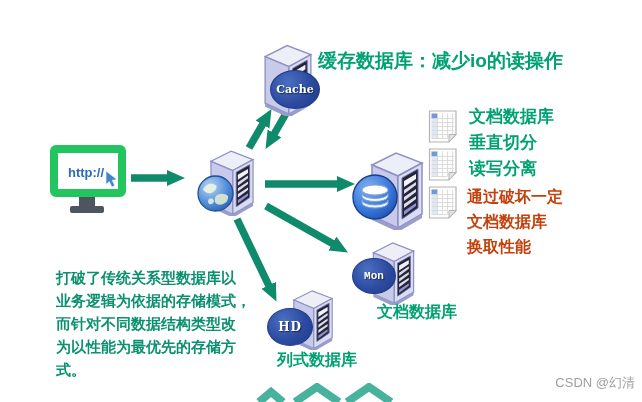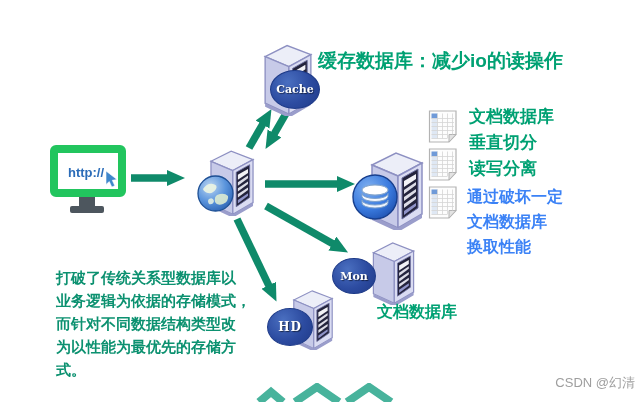--- a/index.html
+++ b/index.html
@@ -9,21 +9,21 @@
   }
   #canvas{
     position:relative;
     width:642px;height:402px;
     background:#ffffff;
     overflow:hidden;
   }
   .abs{position:absolute;}
   .txt-green{color:#00A173;font-weight:bold;}
   .txt-green-dark{color:#0C9170;font-weight:bold;}
-  .txt-orange{color:#3b82f6;font-weight:bold;}
+  .txt-orange{color:#c2410c;font-weight:bold;}
   .multiline{white-space:pre-line;}
   
   .monitor-frame{
     box-sizing:border-box;
     border:8px solid #22c55e;
     border-radius:6px;
     background:#ffffff;
   }
   .monitor-neck{background:#4d565e;}
   .monitor-base{background:#4d565e;border-radius:2px;}
@@ -172,27 +172,28 @@
   <div class="abs txt-green note" style="left:469px;top:105px;font-size:17px;">文档数据库</div>
   <div class="abs txt-green note" style="left:469px;top:131px;font-size:17px;">垂直切分</div>
   <div class="abs txt-green note" style="left:469px;top:157px;font-size:17px;">读写分离</div>
   <div class="abs txt-orange note" style="left:467px;top:187px;font-size:16px;">通过破坏一定</div>
   <div class="abs txt-orange note" style="left:467px;top:212px;font-size:16px;">文档数据库</div>
   <div class="abs txt-orange note" style="left:467px;top:237px;font-size:16px;">换取性能</div>
 
   <svg class="abs server-svg" style="left:366px;top:239px;" width="55" height="66" viewBox="0 0 60 82">
       <use href="#sym-server"></use>
     </svg>
-  <div class="abs badge" style="left:332px;top:258px;width:42px;height:34px;font-size:11px;">Mon</div>
+  <div class="abs badge" style="left:352px;top:258px;width:42px;height:34px;font-size:11px;font-family:Liberation Mono, monospace;">Mon</div>
   <div class="abs txt-green note" style="left:377px;top:302px;font-size:16px;font-family:Liberation Mono, monospace;">文档数据库</div>
 
   <svg class="abs server-svg" style="left:287px;top:287px;" width="52" height="63" viewBox="0 0 60 82">
       <use href="#sym-server"></use>
     </svg>
   <div class="abs badge" style="left:267px;top:308px;width:44px;height:36px;font-size:12px;letter-spacing:1px;">HD</div>
+  <div class="abs txt-green note" style="left:277px;top:350px;font-size:16px;">列式数据库</div>
 
   <div class="abs txt-green-dark multiline note" style="left:56px;top:266px;width:220px;font-size:15px;line-height:23px;">打破了传统关系型数据库以
 业务逻辑为依据的存储模式，
 而针对不同数据结构类型改
 为以性能为最优先的存储方
 式。</div>
 
   <svg class="abs" style="left:255px;top:383px;" width="150" height="19" viewBox="0 0 150 19">
     <g stroke="#35ab92" stroke-width="8" fill="none" opacity="0.9">
       <polyline points="4,19 16,9 28,19"></polyline>

